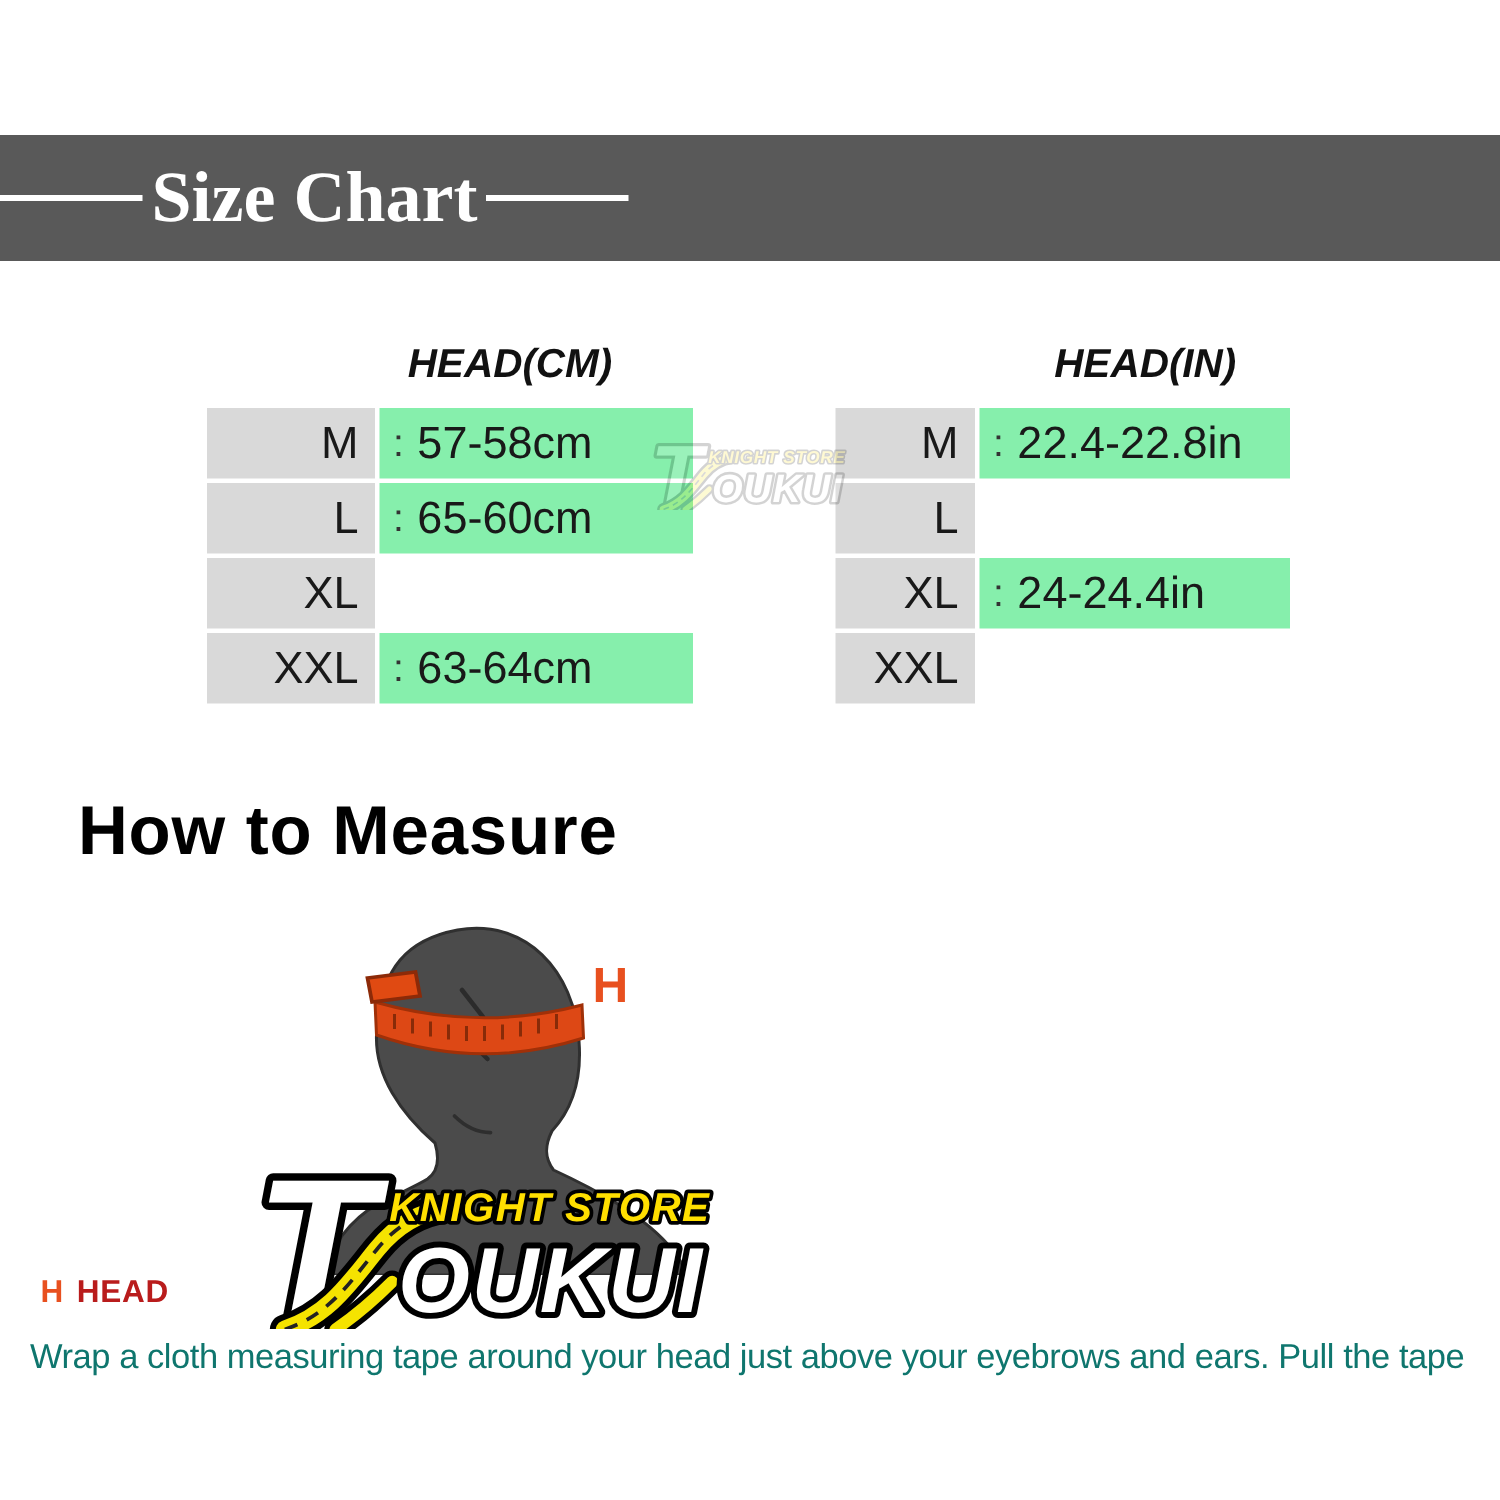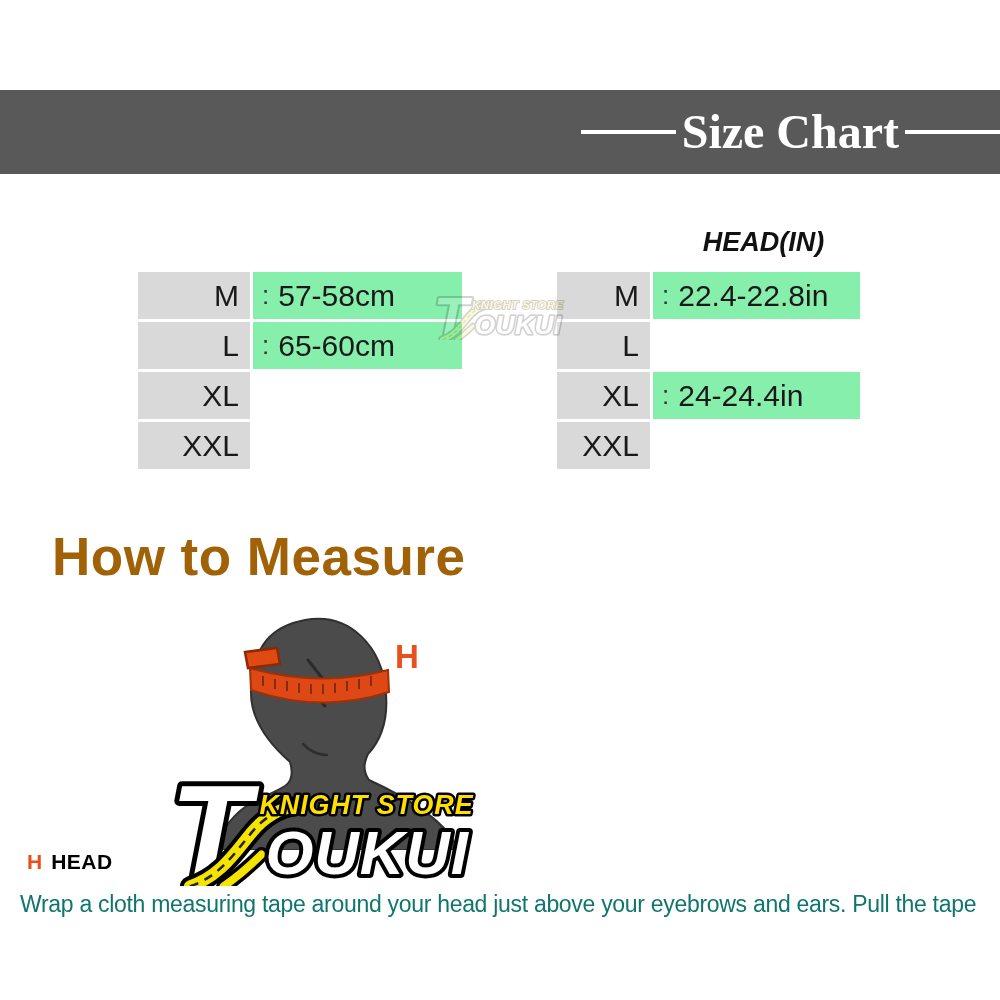--- a/index.html
+++ b/index.html
@@ -16,21 +16,21 @@
 
   
   .banner {
     position: absolute;
     left: 0; top: 90;
     top: 90px;
     width: 1000px; height: 84px;
     background: #595959;
     display: flex;
     align-items: center;
-    justify-content: flex-end;
+    justify-content: flex-start;
     gap: 4px;
   }
   .banner-line {
     width: 95px; height: 4px;
     background: #ffffff;
   }
   .banner-title {
     font-family: "Liberation Serif", serif;
     font-weight: 700;
     font-size: 48px;
@@ -96,23 +96,23 @@
     width: 136px;
     opacity: 0.17;
     z-index: 3;
     pointer-events: none;
   }
 
   
   .htm-heading {
     position: absolute;
     left: 52px; top: 526px;
-    font-size: 53px;
-    font-weight: 700;
-    color: #a16207;
+    font-size: 46px;
+    font-weight: 700;
+    color: #000000;
     letter-spacing: 0.5px;
     white-space: nowrap;
   }
 
   .head-illustration {
     position: absolute;
     left: 205px; top: 602px;
     width: 262px; height: 248px;
     z-index: 1;
   }
@@ -147,21 +147,21 @@
   }
 
   .legend {
     position: absolute;
     left: 27px; top: 850px;
     font-size: 21px;
     font-weight: 700;
     white-space: nowrap;
   }
   .legend-key { color: #e8501f; margin-right: 9px; }
-  .legend-label { color: #000000; letter-spacing: 0.5px; }
+  .legend-label { color: #b91c1c; letter-spacing: 0.5px; }
 
   .instructions {
     position: absolute;
     left: 20px; top: 886px;
     width: 975px;
     font-size: 23px;
     line-height: 37px;
     color: #0f766e;
     letter-spacing: -0.3px;
   }
@@ -178,36 +178,38 @@
 <body>
 
 <div class="page">
 
   <div class="banner">
     <span class="banner-line"></span>
     <h1 class="banner-title">Size Chart</h1>
     <span class="banner-line"></span>
   </div>
 
+  <div class="tbl-header cm">HEAD(CM)</div>
   <div class="tbl-header in">HEAD(IN)</div>
 
   <div class="size-table cm">
     <div class="row">
       <div class="cell label">M</div>
       <div class="cell value"><span class="colon">:</span><span>57-58cm</span></div>
     </div>
     <div class="row">
       <div class="cell label">L</div>
       <div class="cell value"><span class="colon">:</span><span>65-60cm</span></div>
     </div>
     <div class="row">
       <div class="cell label">XL</div>
     </div>
     <div class="row">
       <div class="cell label">XXL</div>
+      <div class="cell value"><span class="colon">:</span><span>63-64cm</span></div>
     </div>
   </div>
 
   <div class="size-table in">
     <div class="row">
       <div class="cell label">M</div>
       <div class="cell value"><span class="colon">:</span><span>22.4-22.8in</span></div>
     </div>
     <div class="row">
       <div class="cell label">L</div>

